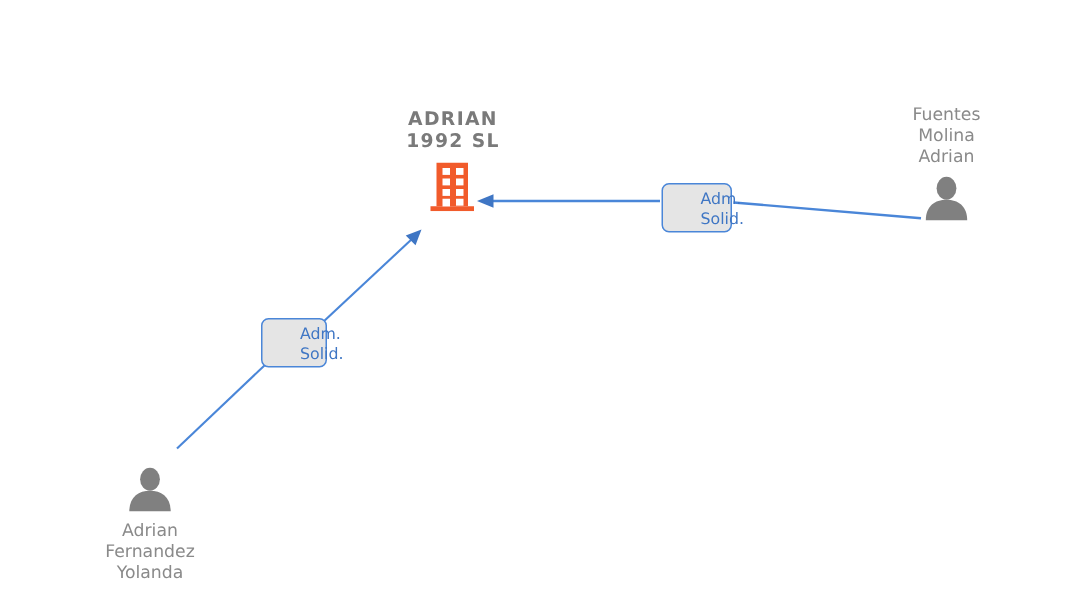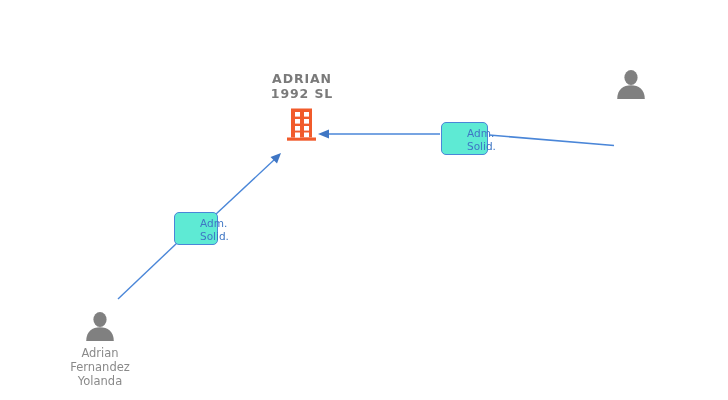--- a/index.html
+++ b/index.html
@@ -82,21 +82,21 @@
     margin-bottom: 6px;
   }
   .person-node.left .person-label {
     margin-top: 5px;
   }
 
   
   .edge-label {
     position: absolute;
     box-sizing: border-box;
-    background: #5eead4;
+    background: #e5e5e5;
     border: 1.4px solid #4a86d8;
     border-radius: 5px;
     font-family: "DejaVu Sans", sans-serif;
     font-size: 10.5px;
     color: #3f76c4;
     text-align: center;
     padding-top: 4px;
     line-height: 12.5px;
     white-space: pre-line;
     padding-left: 25px;
@@ -177,20 +177,23 @@
       <rect x="11" y="12" width="5" height="4.6" fill="#ffffff"></rect>
       <rect x="20" y="12" width="5" height="4.6" fill="#ffffff"></rect>
       <rect x="11" y="19" width="5" height="4.6" fill="#ffffff"></rect>
       <rect x="20" y="19" width="5" height="4.6" fill="#ffffff"></rect>
       <rect x="11" y="25.5" width="5" height="5.1" fill="#ffffff"></rect>
       <rect x="20" y="25.5" width="5" height="4.6" fill="#ffffff"></rect>
     </svg>
   </div>
 
   <div class="person-node right">
+    <div class="person-label">Fuentes
+Molina
+Adrian</div>
     <svg class="person-icon" viewBox="0 0 34 30" xmlns="http://www.w3.org/2000/svg">
       <ellipse cx="17" cy="8.5" rx="6.6" ry="7.6" fill="#808080"></ellipse>
       <path d="M3.2 30 C3.2 20.2 9.4 16.2 17 16.2 C24.6 16.2 30.8 20.2 30.8 30 Z" fill="#808080"></path>
     </svg>
   </div>
 
   <div class="person-node left">
     <svg class="person-icon" viewBox="0 0 34 30" xmlns="http://www.w3.org/2000/svg">
       <ellipse cx="17" cy="8.5" rx="6.6" ry="7.6" fill="#808080"></ellipse>
       <path d="M3.2 30 C3.2 20.2 9.4 16.2 17 16.2 C24.6 16.2 30.8 20.2 30.8 30 Z" fill="#808080"></path>

